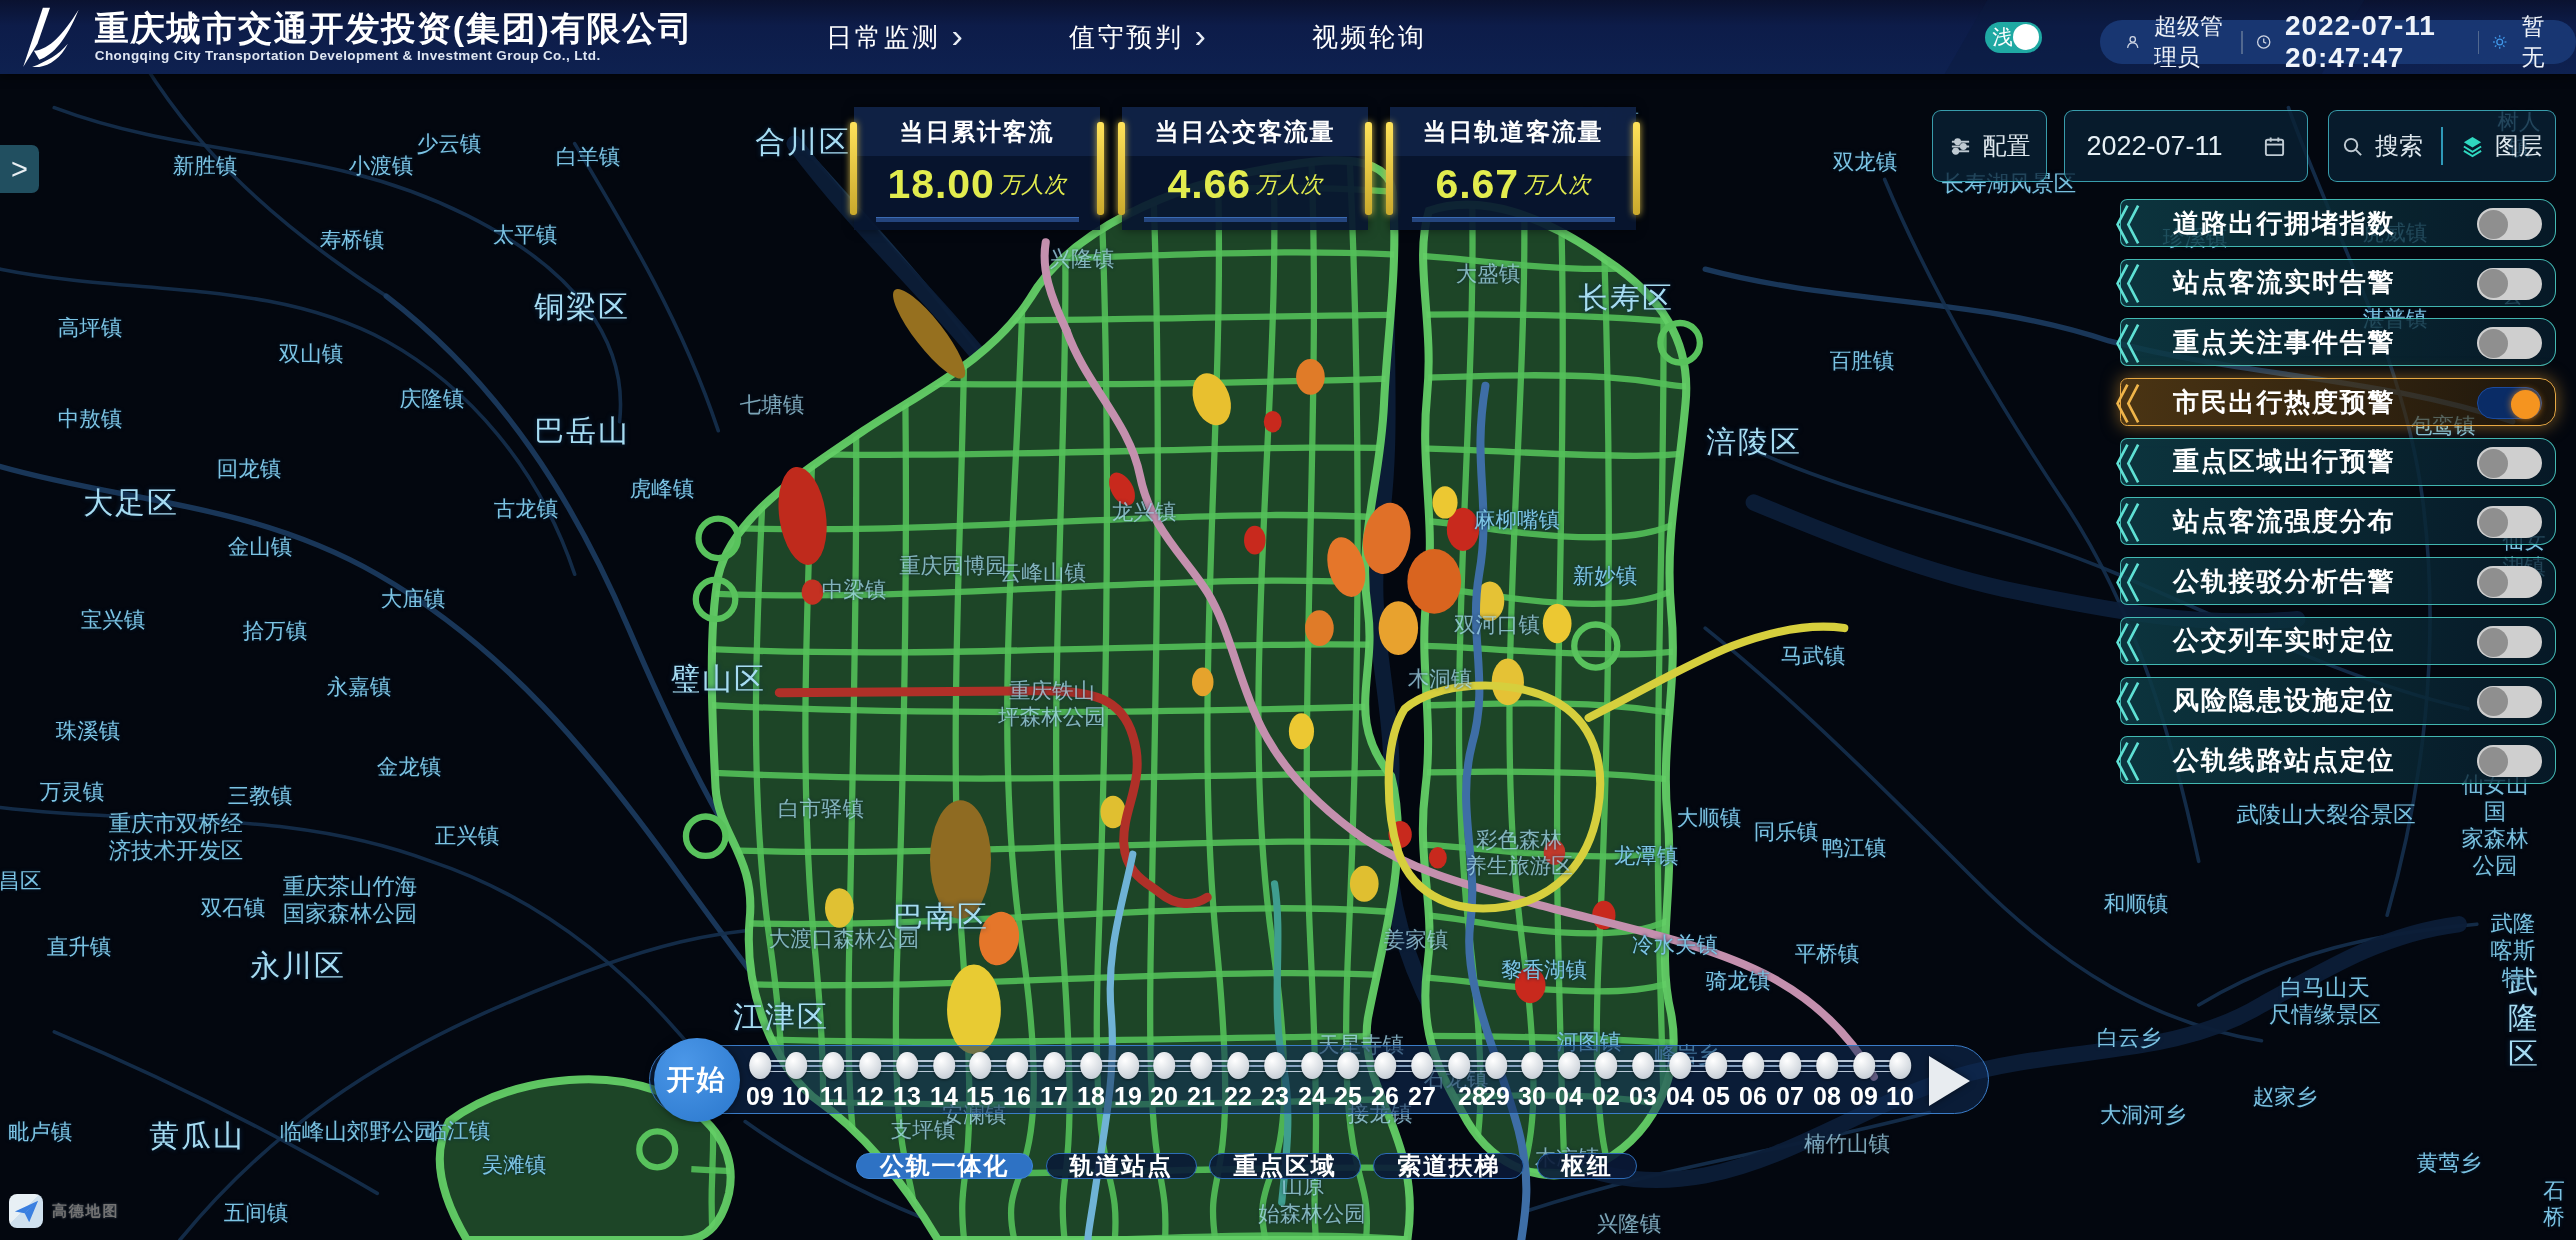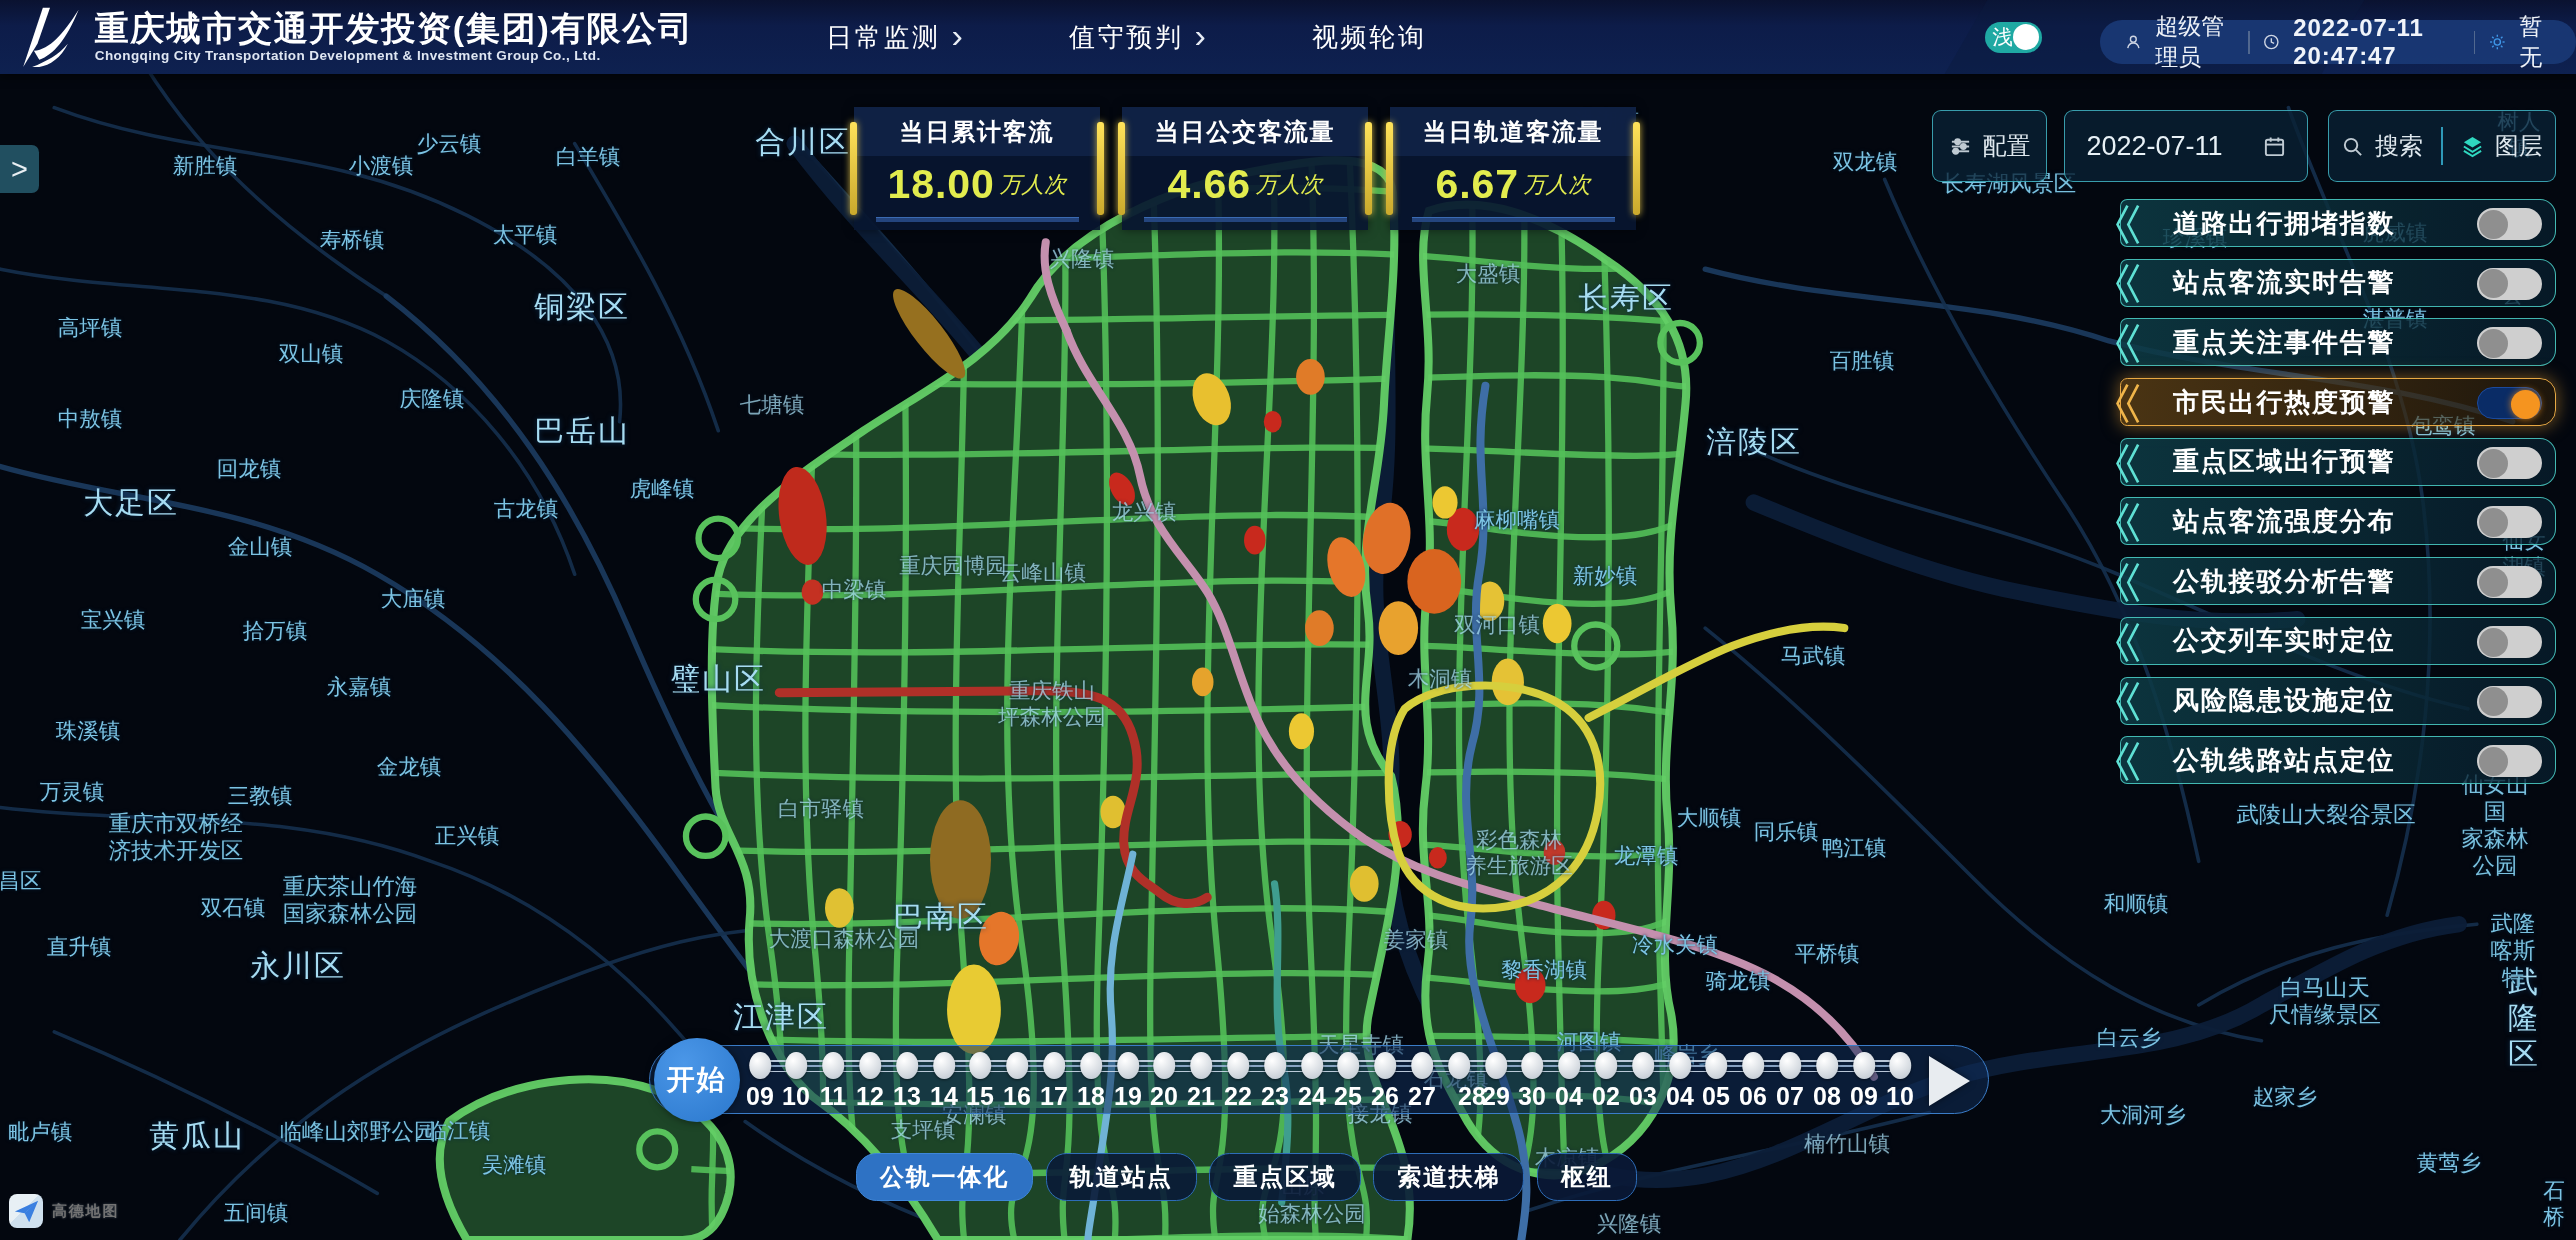--- a/index.html
+++ b/index.html
@@ -35,21 +35,21 @@
   #main-nav{position:absolute;left:826px;top:0;height:74px;display:flex;align-items:center;gap:106px;}
   .nav-item{display:flex;align-items:center;gap:10.8px;cursor:pointer;}
   .nav-label{font-size:26px;color:#fff;letter-spacing:2.7px;}
   .nav-chevron{font-size:34px;color:#e8edf5;line-height:0;margin-top:-3.6px;}
   #theme-toggle{position:absolute;left:1985px;top:21.5px;width:57px;height:31px;border-radius:16px;background:#1fa9a3;display:flex;align-items:center;}
   #theme-toggle .tlabel{font-size:20.6px;color:#fff;margin-left:7.2px;}
   #theme-toggle .tknob{position:absolute;right:2.7px;top:2.7px;width:26px;height:26px;border-radius:50%;background:#fff;}
   #user-pill{position:absolute;left:2100px;top:20px;height:44px;border-radius:22.4px;background:rgba(26,58,120,.88);
     display:flex;align-items:center;gap:13.5px;padding:0 25px;}
   #user-pill .txt{font-size:23px;color:#eef2f8;}
-  #user-pill .time{font-size:24px;font-weight:bold;color:#f0f4fa;letter-spacing:0.9px;}
+  #user-pill .time{font-size:28px;font-weight:bold;color:#f0f4fa;letter-spacing:0.9px;}
   #user-pill .div{width:1.8px;height:23px;background:#51688f;}
   .hicon{width:24px;height:24px;}
 
   
   .stat-card{position:absolute;top:107px;width:246px;height:123px;z-index:6;
     background:rgba(8,22,48,.92);box-shadow:0 0 9px rgba(0,0,0,.5);}
   .stat-card:before,.stat-card:after{content:"";position:absolute;top:12%;width:6.3px;height:76%;background:linear-gradient(180deg,#ffe25a,#caa92c);border-radius:2.7px;box-shadow:0 0 7.2px rgba(255,220,80,.8);}
   .stat-card:before{left:-3.6px;} .stat-card:after{right:-3.6px;}
   .stat-title{height:49px;background:rgba(16,34,70,.95);display:flex;align-items:center;justify-content:center;
     font-size:24px;font-weight:bold;color:#fff;letter-spacing:1.8px;}
@@ -93,21 +93,21 @@
     background:linear-gradient(#d7e4f4 0 1.8px,transparent 1.8px 5.4px,#9cb8da 5.4px 7.2px,transparent 7.2px 10.8px,#d7e4f4 10.8px 12.6px);opacity:.85;}
   .dot{position:absolute;top:6.3px;width:21.5px;height:27px;border-radius:50%;transform:translateX(-50%);
     background:radial-gradient(circle at 35% 32%,#ffffff,#b9c2cc);box-shadow:0 0.9px 2.7px rgba(0,0,0,.5);cursor:pointer;}
   .tick-label{position:absolute;top:36px;transform:translateX(-50%);font-size:25px;font-weight:bold;color:#fff;}
   #play-btn{position:absolute;right:18px;top:10px;width:0;height:0;cursor:pointer;
     border-left:41px solid #e8ecf0;border-top:25px solid transparent;border-bottom:25px solid transparent;
     filter:drop-shadow(0 0 3.6px rgba(0,0,0,.5));}
 
   
   #bottom-tabs{position:absolute;left:856px;top:1153px;height:41px;z-index:6;display:flex;gap:12.6px;}
-  .tab{height:48px;border-radius:20.6px;display:flex;align-items:center;justify-content:center;
+  .tab{height:26px;border-radius:20.6px;display:flex;align-items:center;justify-content:center;
     padding:0 23px;font-size:24px;font-weight:bold;color:#fff;letter-spacing:1.8px;cursor:pointer;
     background:rgba(10,25,55,.9);border:1.8px solid #2d6cb8;}
   .tab.active{background:#2e72c4;border-color:#3e86d8;}
 
   
   #expand-btn{position:absolute;left:0;top:145px;width:39px;height:48px;z-index:6;background:#214f60;
     border-radius:0 7.2px 7.2px 0;display:flex;align-items:center;justify-content:center;
     font-size:29px;color:#e8eef2;cursor:pointer;}
   #watermark{position:absolute;left:9px;top:1194px;z-index:6;display:flex;align-items:center;gap:9px;}
   #wm-icon{width:34px;height:34px;border-radius:8px;background:linear-gradient(135deg,#e8f0f5 45%,#cfe0ee 45%);position:relative;overflow:hidden;}

